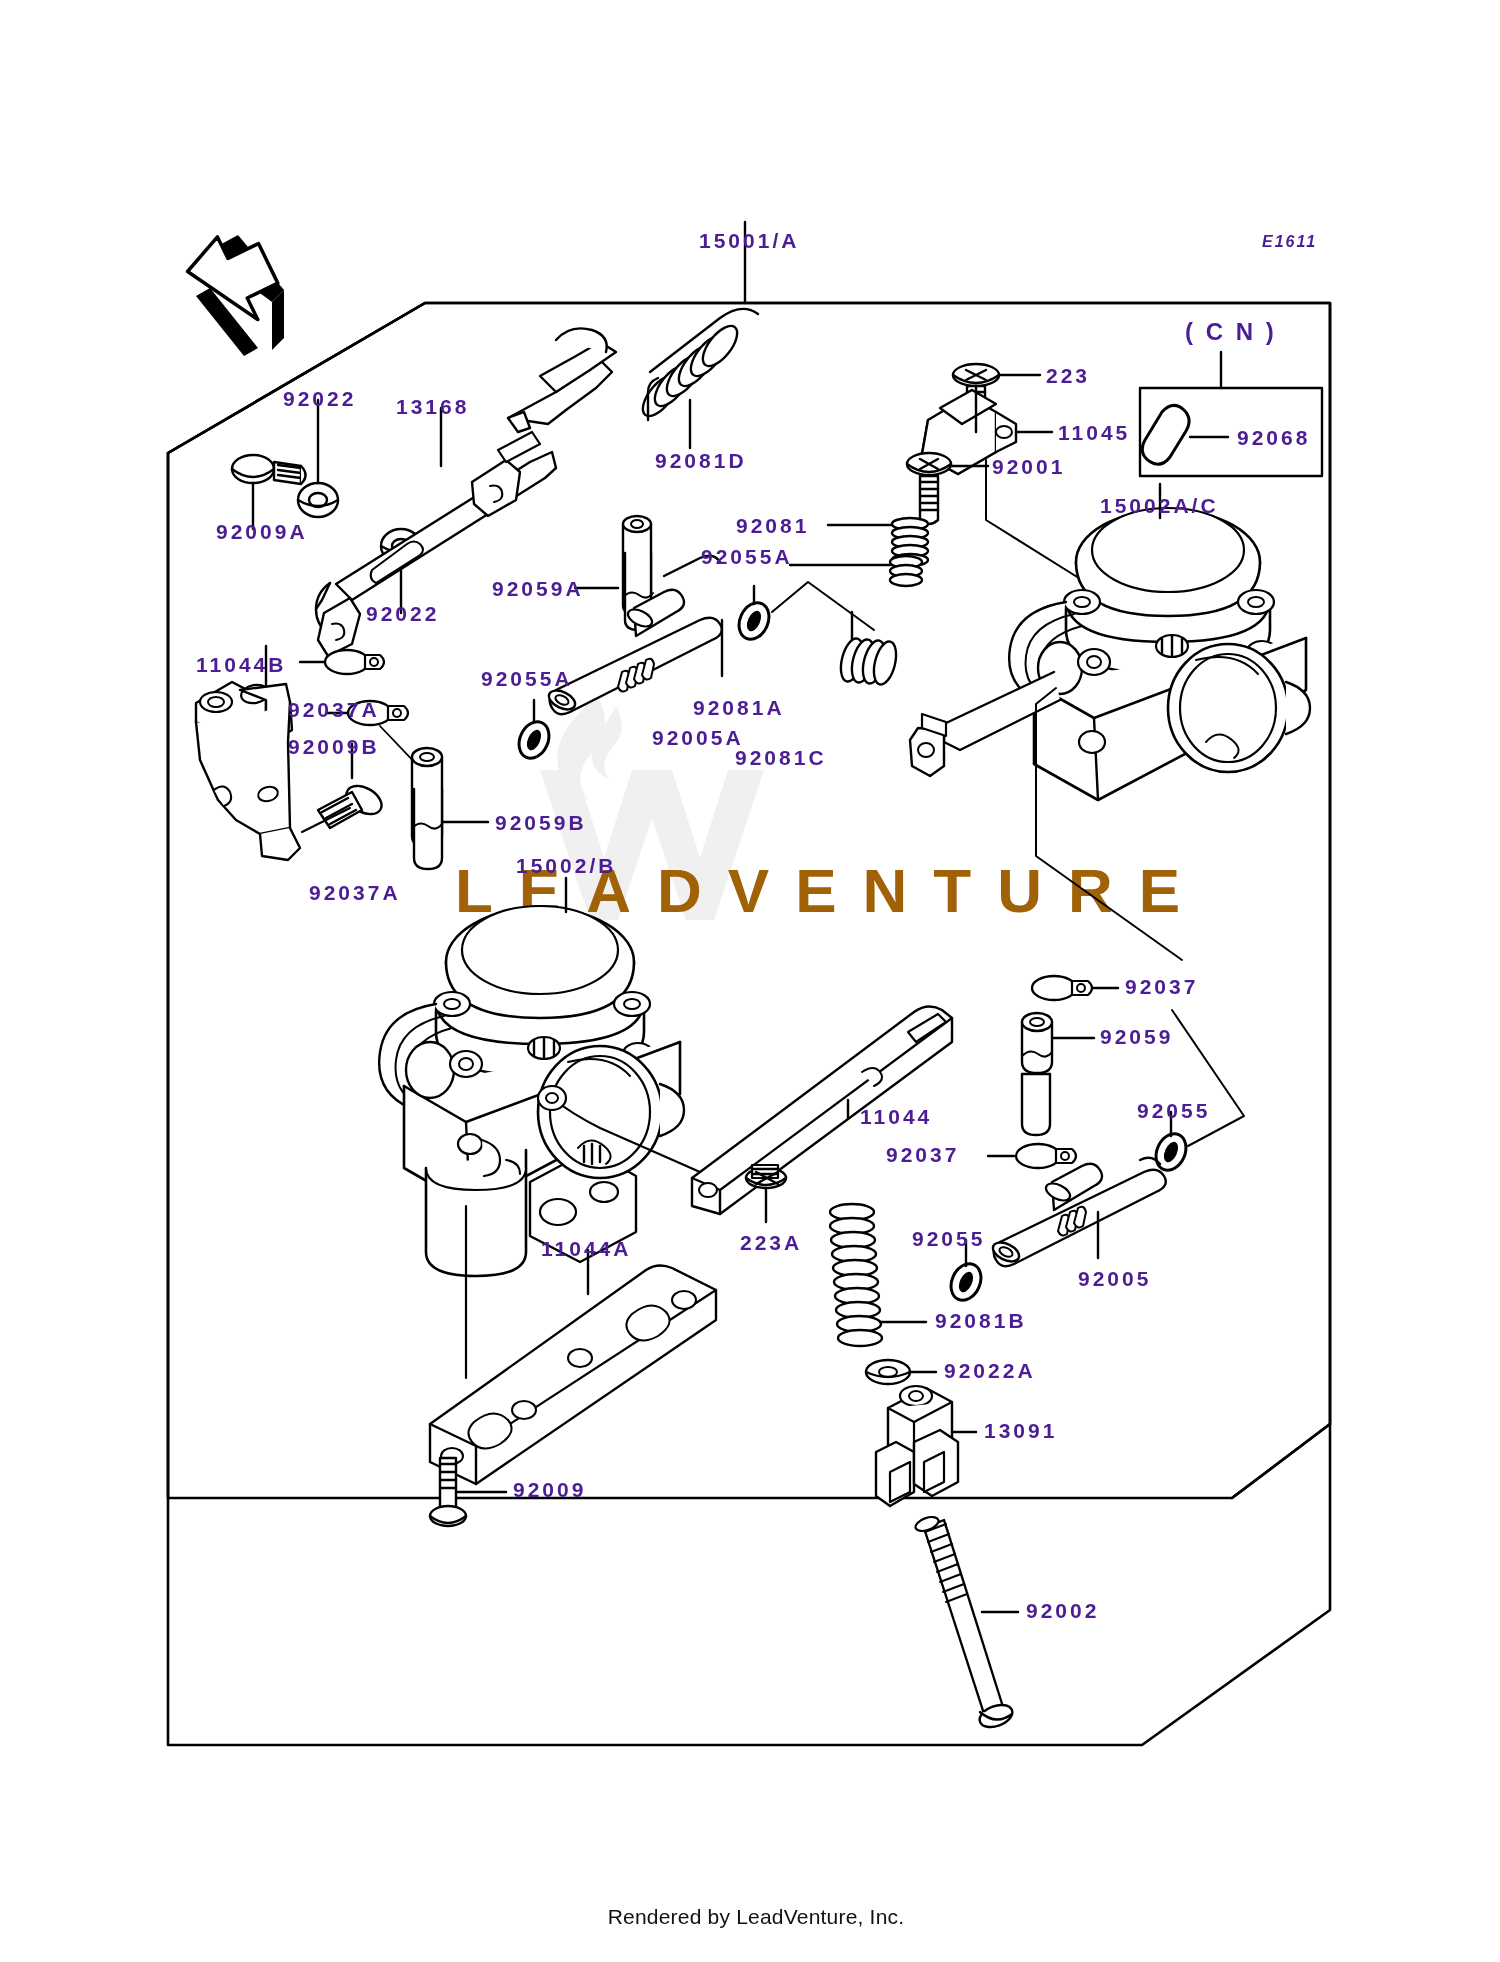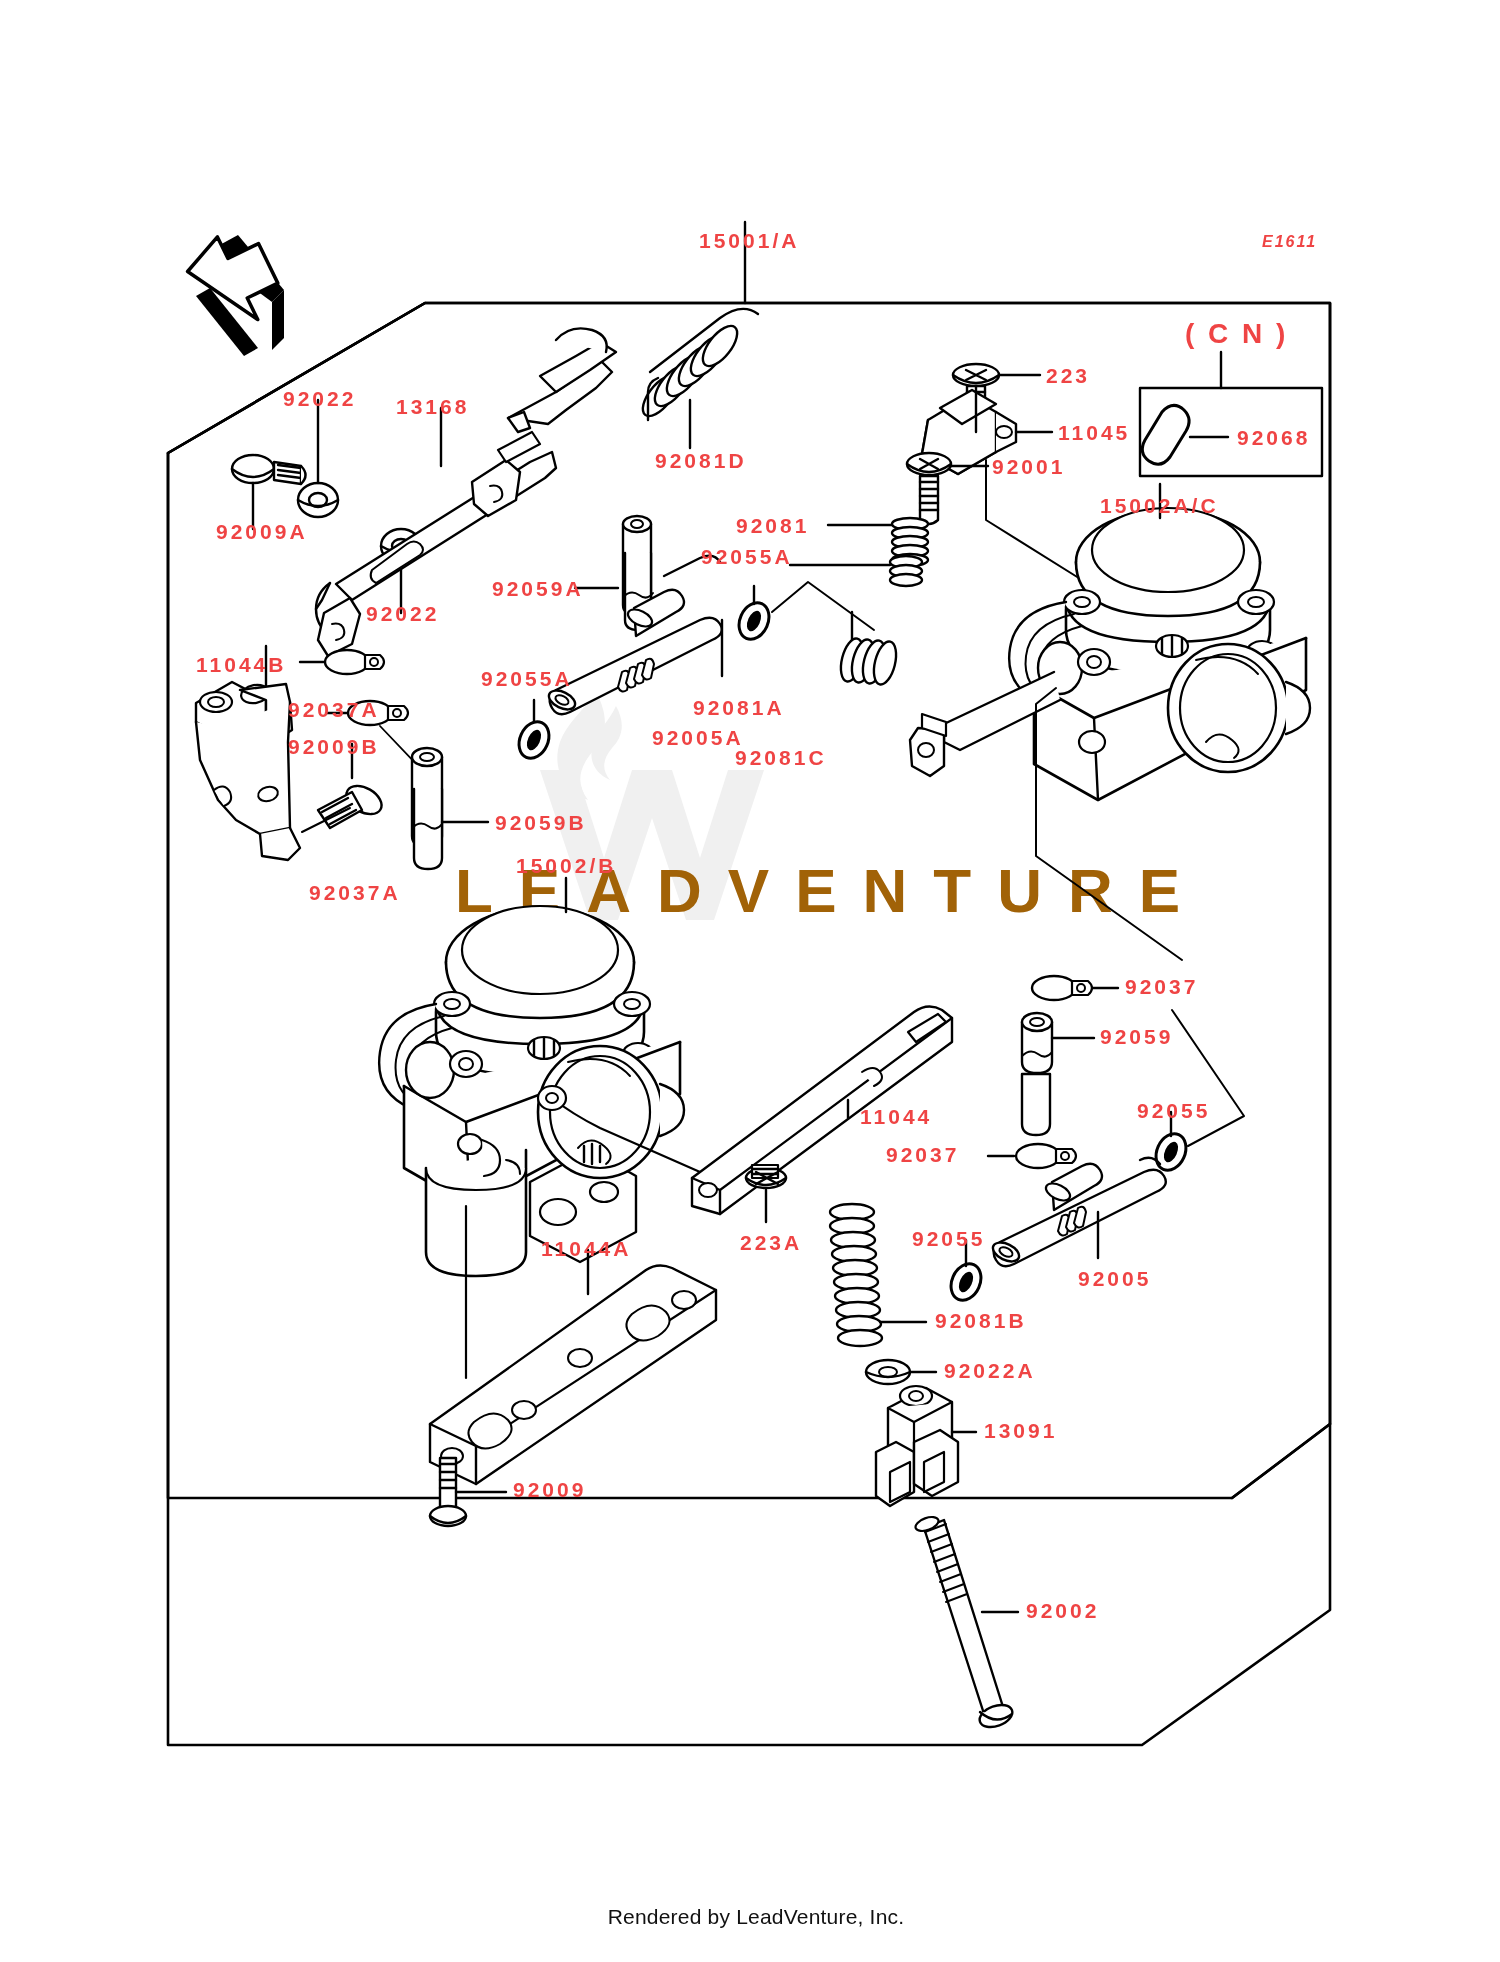--- a/index.html
+++ b/index.html
@@ -12,25 +12,25 @@
   #stage{position:absolute;inset:0;}
   svg#art{position:absolute;left:0;top:0;width:1500px;height:1962px;}
 
   .lbl{
     position:absolute;
     font-family:"Liberation Sans","DejaVu Sans",sans-serif;
     font-size:21px;
     font-weight:700;
     letter-spacing:3.0px;
     white-space:nowrap;
-    color:#ef4444;
+    color:#4c1d95;
     line-height:1;
   }
   .lbl.small{font-size:16px;letter-spacing:2px;font-style:italic;}
-  .lbl.cn{font-size:28px;letter-spacing:3px;}
+  .lbl.cn{font-size:24px;letter-spacing:3px;}
   .footer{
     position:absolute;left:0;right:0;top:1905px;
     text-align:center;
     font-family:"Liberation Sans","DejaVu Sans",sans-serif;
     font-size:21px;letter-spacing:0.2px;font-weight:400;color:#111;padding-left:12px;
   }
   .wm{
     position:absolute;
     color:#a16207;
     font-weight:700;

